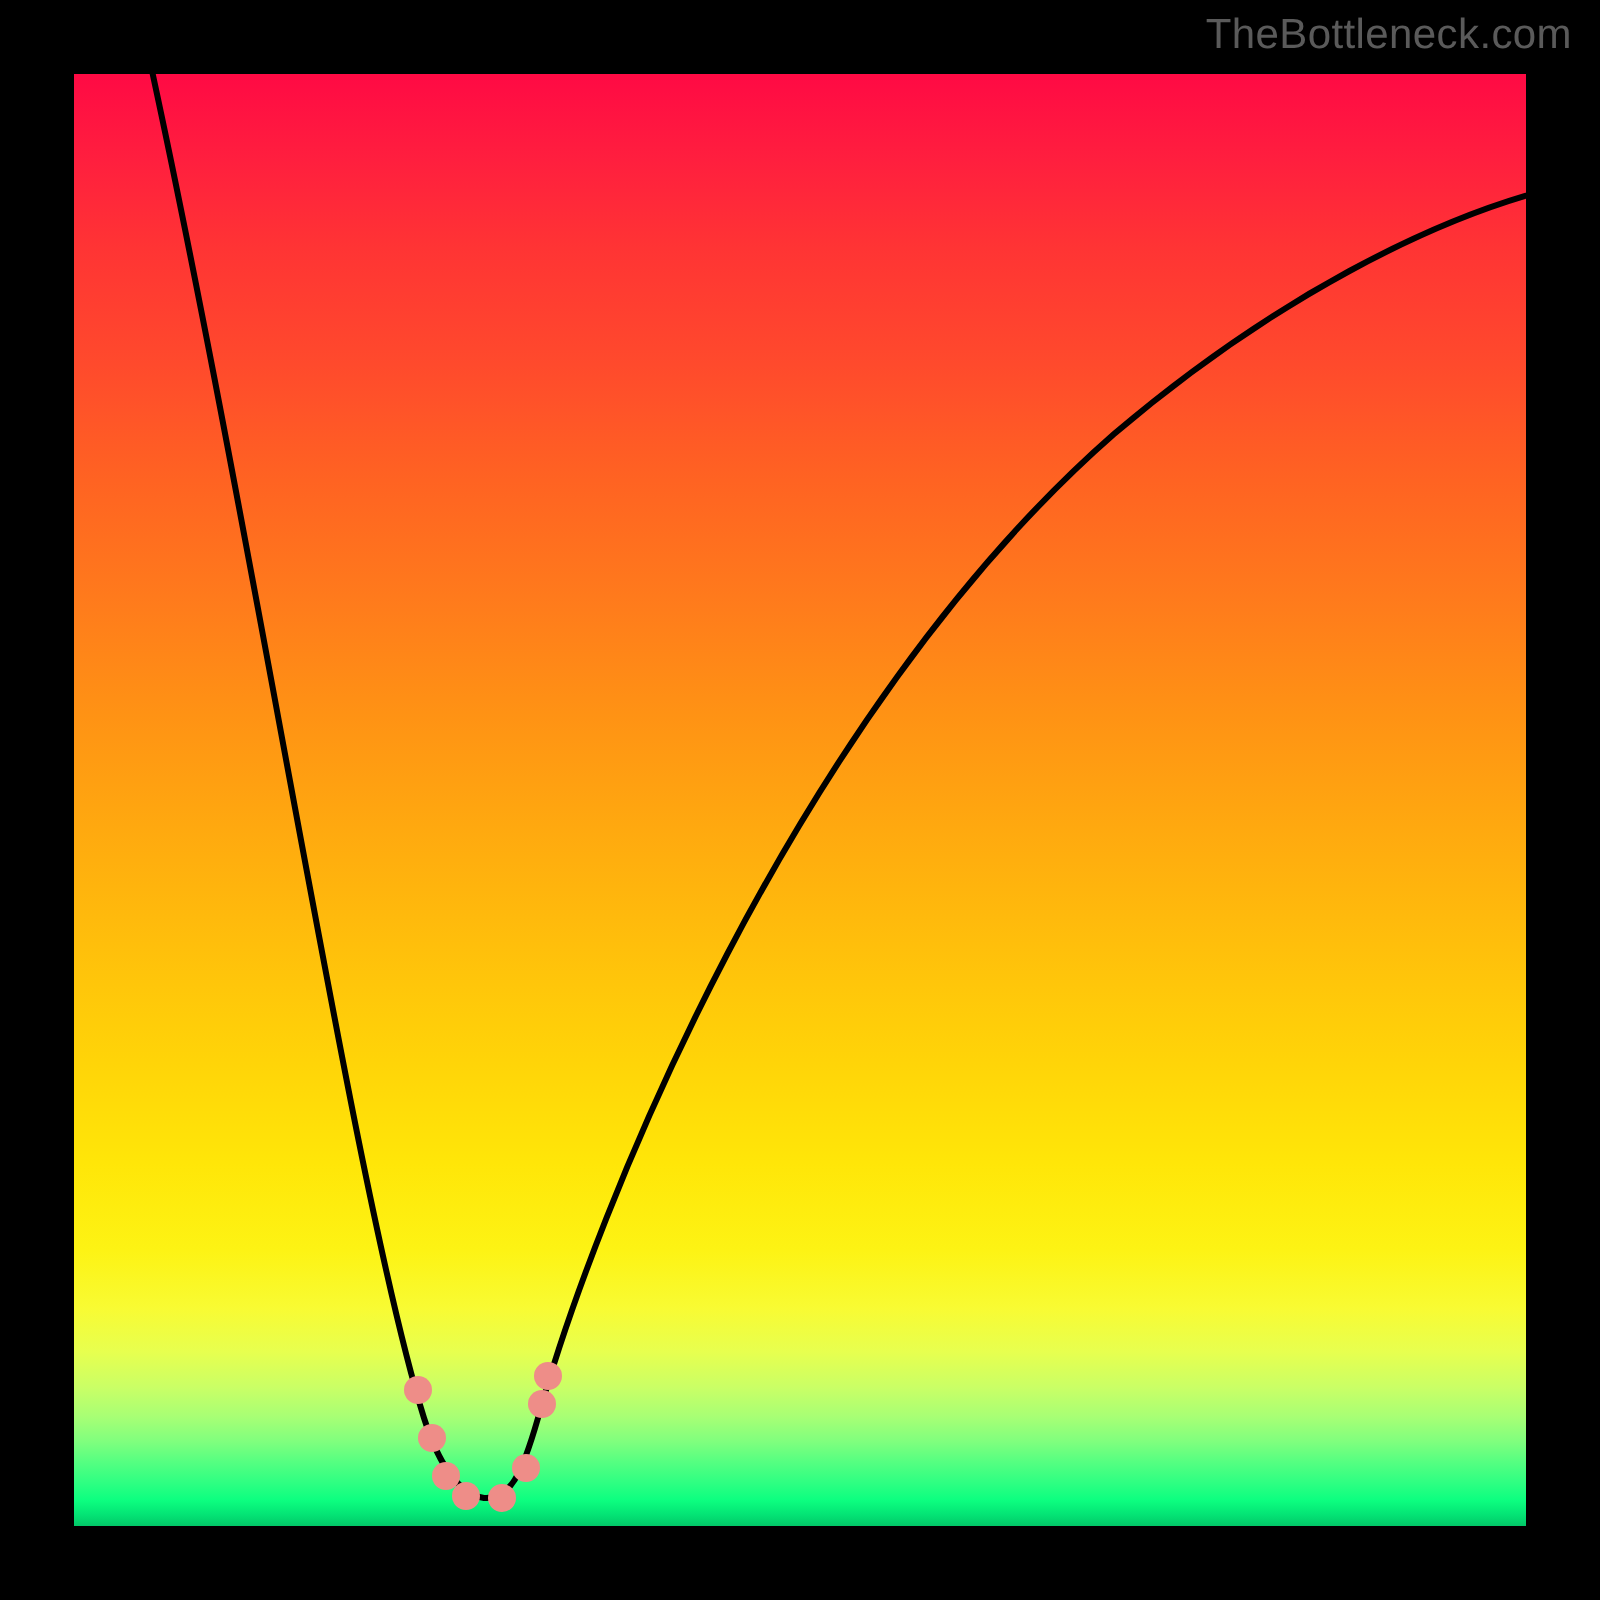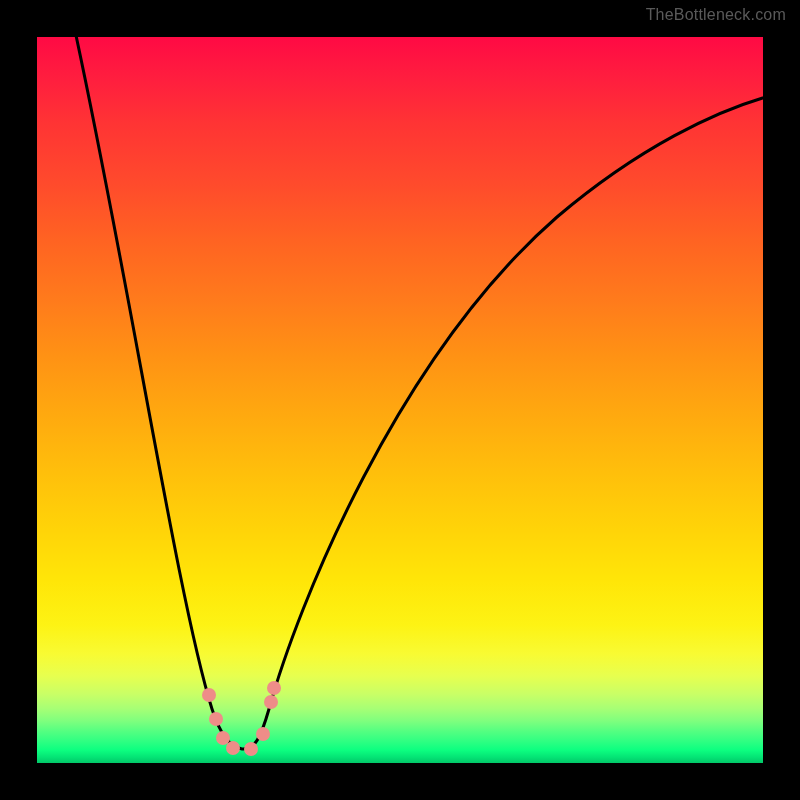--- a/index.html
+++ b/index.html
@@ -64,21 +64,21 @@
     left: 0;
     top: 0;
     width: 726px;
     height: 726px;
   }
   .watermark {
     position: absolute;
     top: 6px;
     right: 14px;
     color: #5a5a5a;
-    font-size: 16px;
+    font-size: 21px;
     font-weight: 400;
     letter-spacing: 0.2px;
   }
 </style>
 </head>
 <body>
 
 <div class="frame">
   <div class="plot">
     <div class="gradient"></div>

